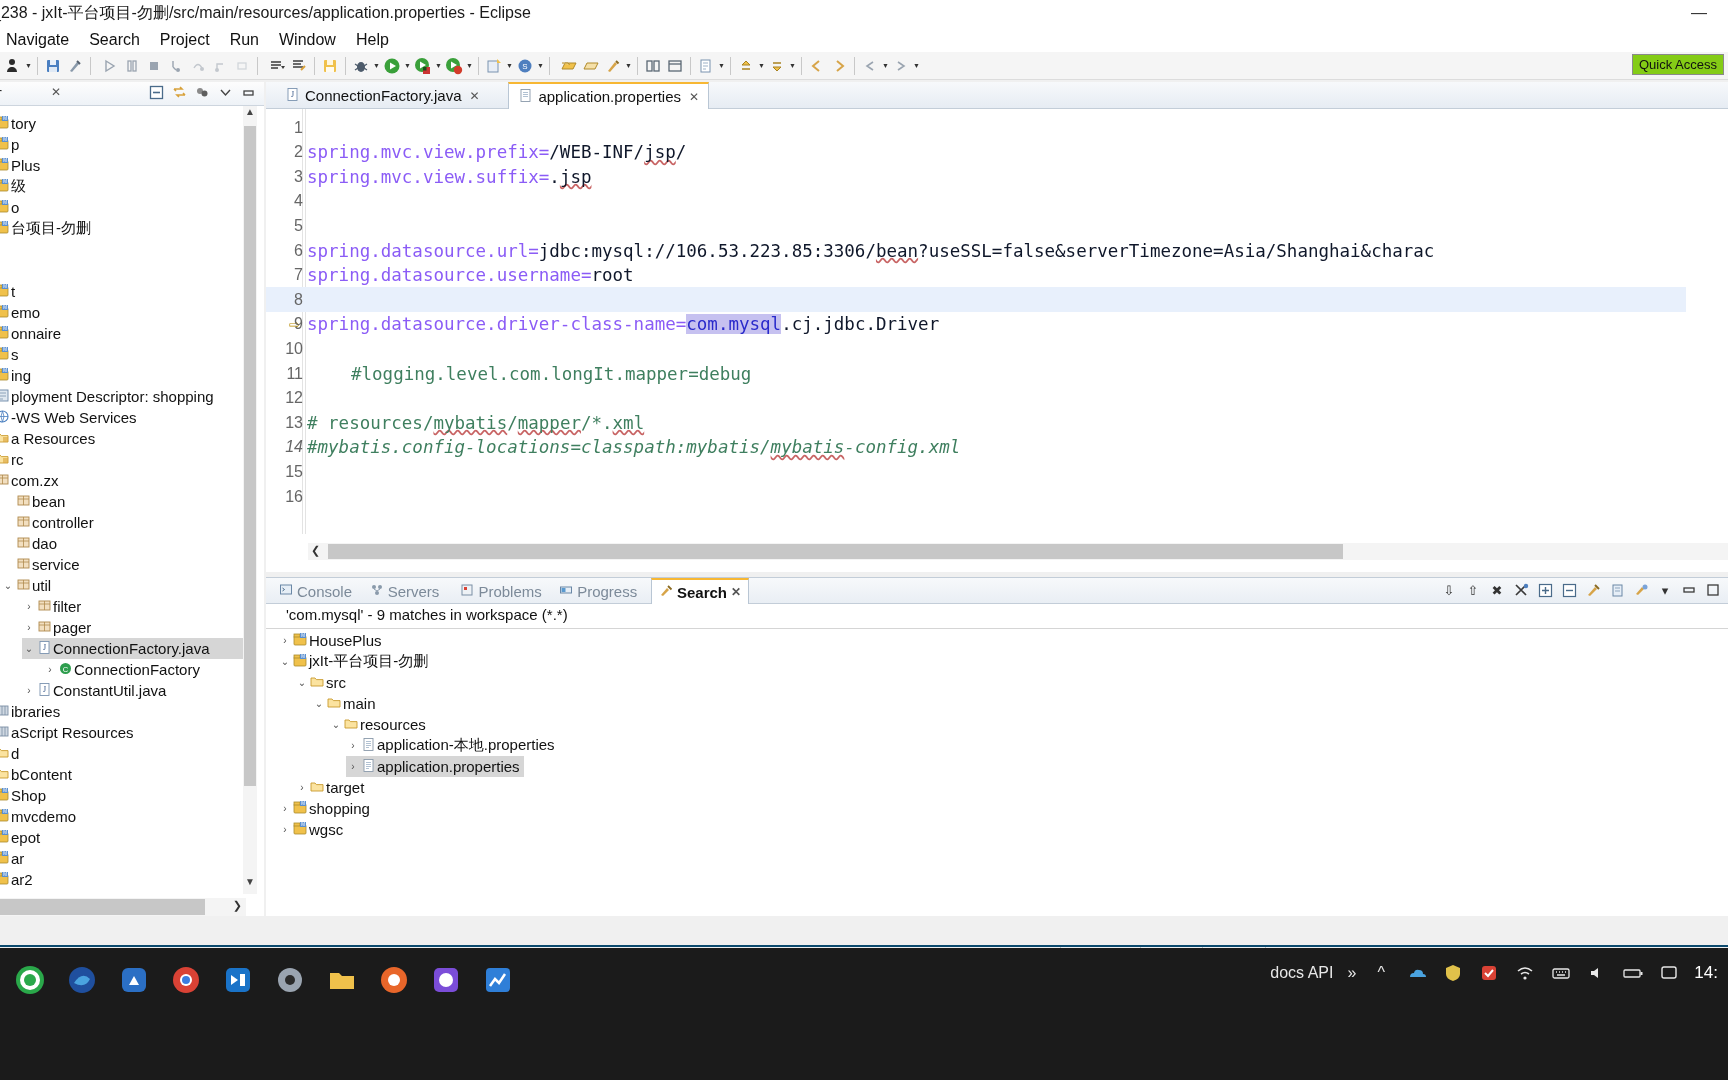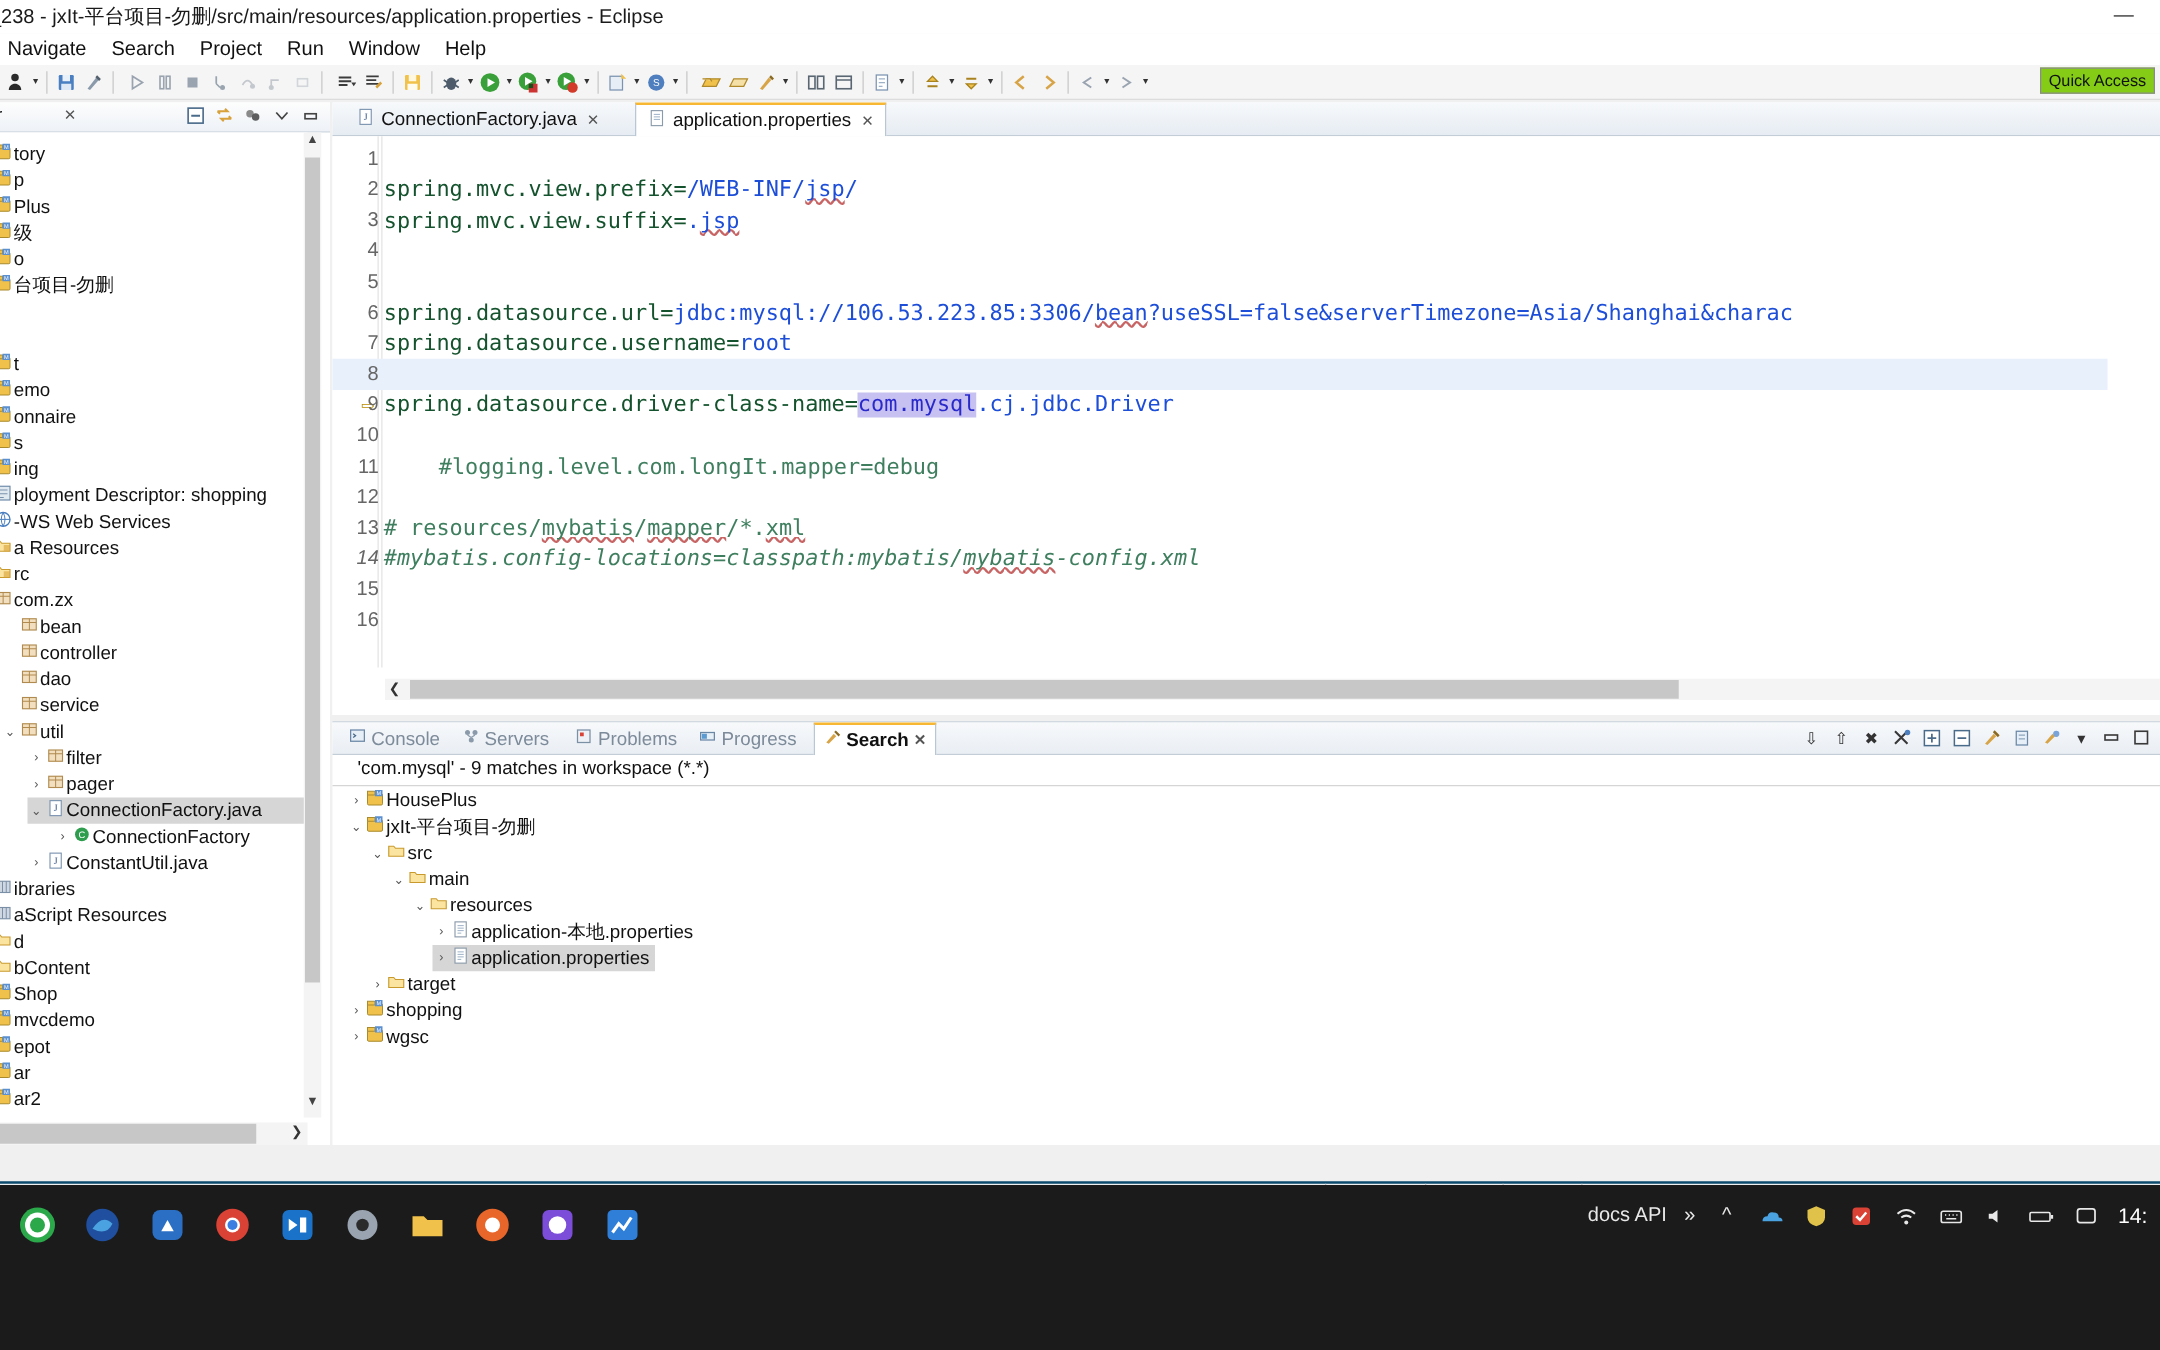--- a/index.html
+++ b/index.html
@@ -127,22 +127,22 @@
     position: absolute; left: 0; height: 25px; width: 1420px;
     font-family: "DejaVu Sans Mono", monospace; font-size: 17.5px;
     display: flex; align-items: center; white-space: pre;
   }
   .ln {
     display: inline-block; width: 38px; text-align: right; color: #666;
     font-family: "Liberation Sans", sans-serif; font-size: 16px; flex: none;
     padding-right: 1px;
   }
   .ctxt { display: inline-block; padding-left: 3px; }
-  .c-key { color: #14532d; }
-  .c-val { color: #1d4ed8; }
+  .c-key { color: #8b5cf6; }
+  .c-val { color: #0f172a; }
   .c-cmt { color: #3f7f5f; }
   .c-hit { background: #c6c1f0; color: #2a2acb; }
   .ln-hl { background: #e8f0fc; }
   .squig { text-decoration: underline wavy #c86464; text-decoration-skip-ink: none; }
   .caret { display:inline-block; width: 1px; height: 19px; background: #000; vertical-align: -4px; margin: 0 -0.5px; }
   .ed-hscroll { position: absolute; left: 42px; bottom: 12px; width: 1420px; height: 17px; background: #f4f4f4; }
   .ed-hthumb { position: absolute; left: 20px; top: 1px; width: 1015px; height: 15px; background: #c7c7c7; }
   .ed-hleft { position: absolute; left: 3px; top: 1px; font-size: 11px; color: #333; }
 
   

